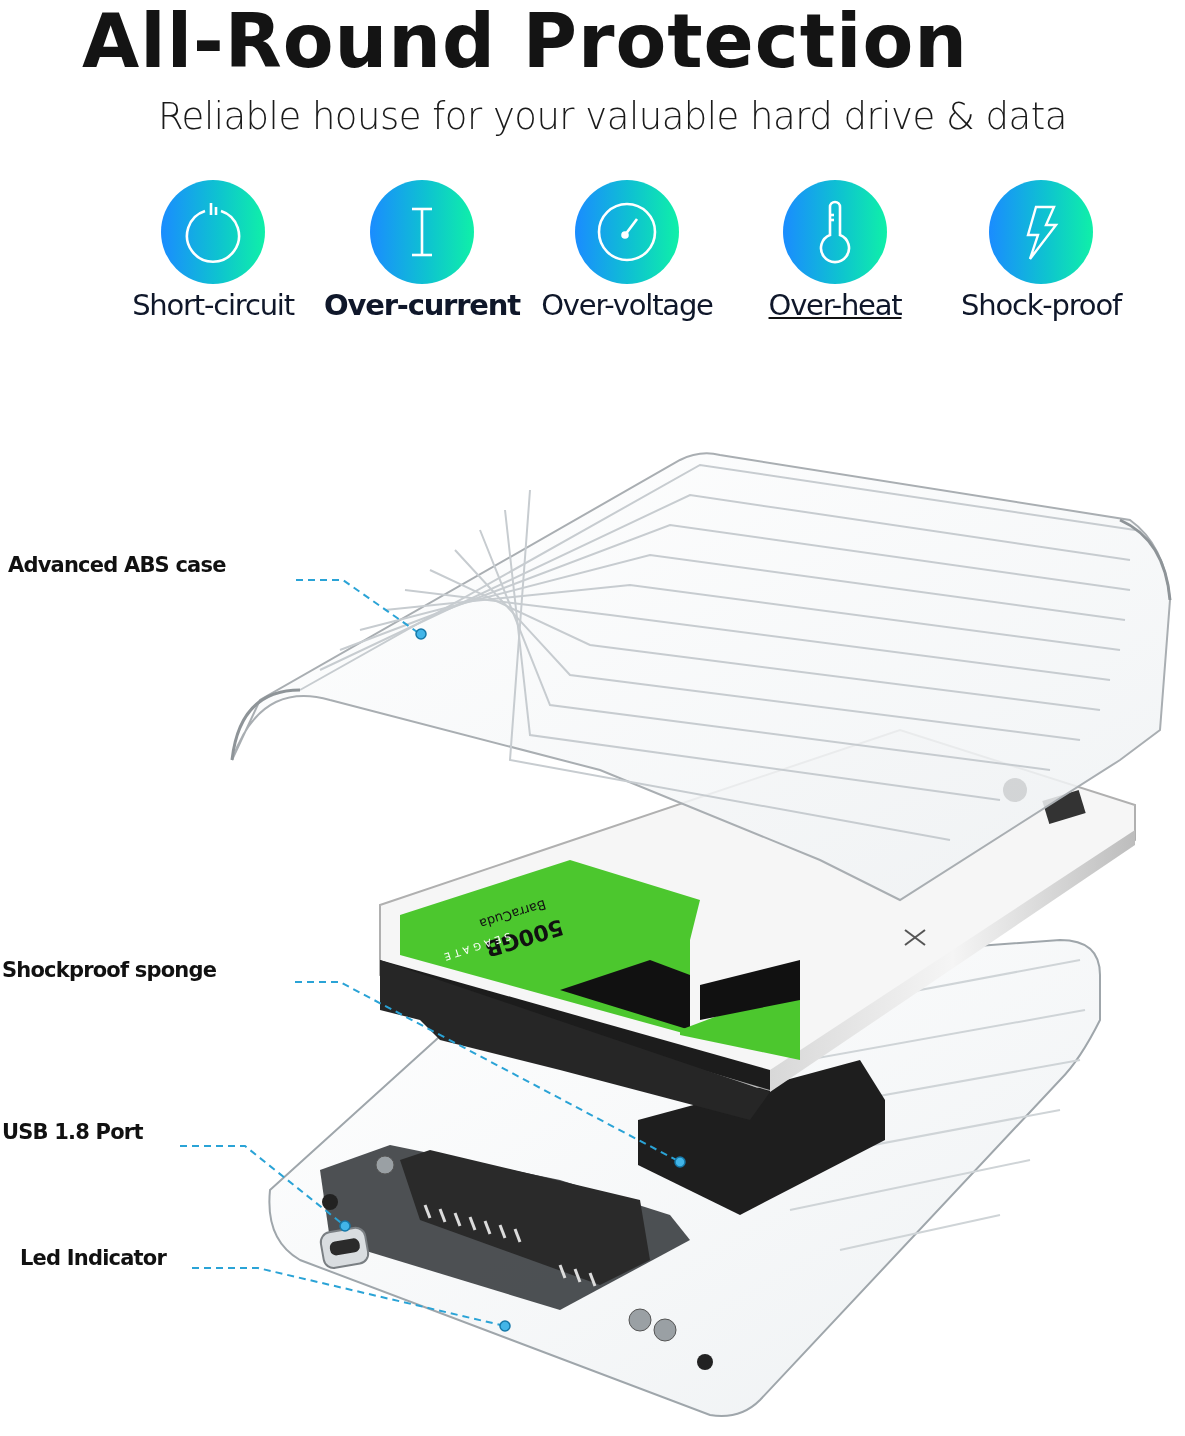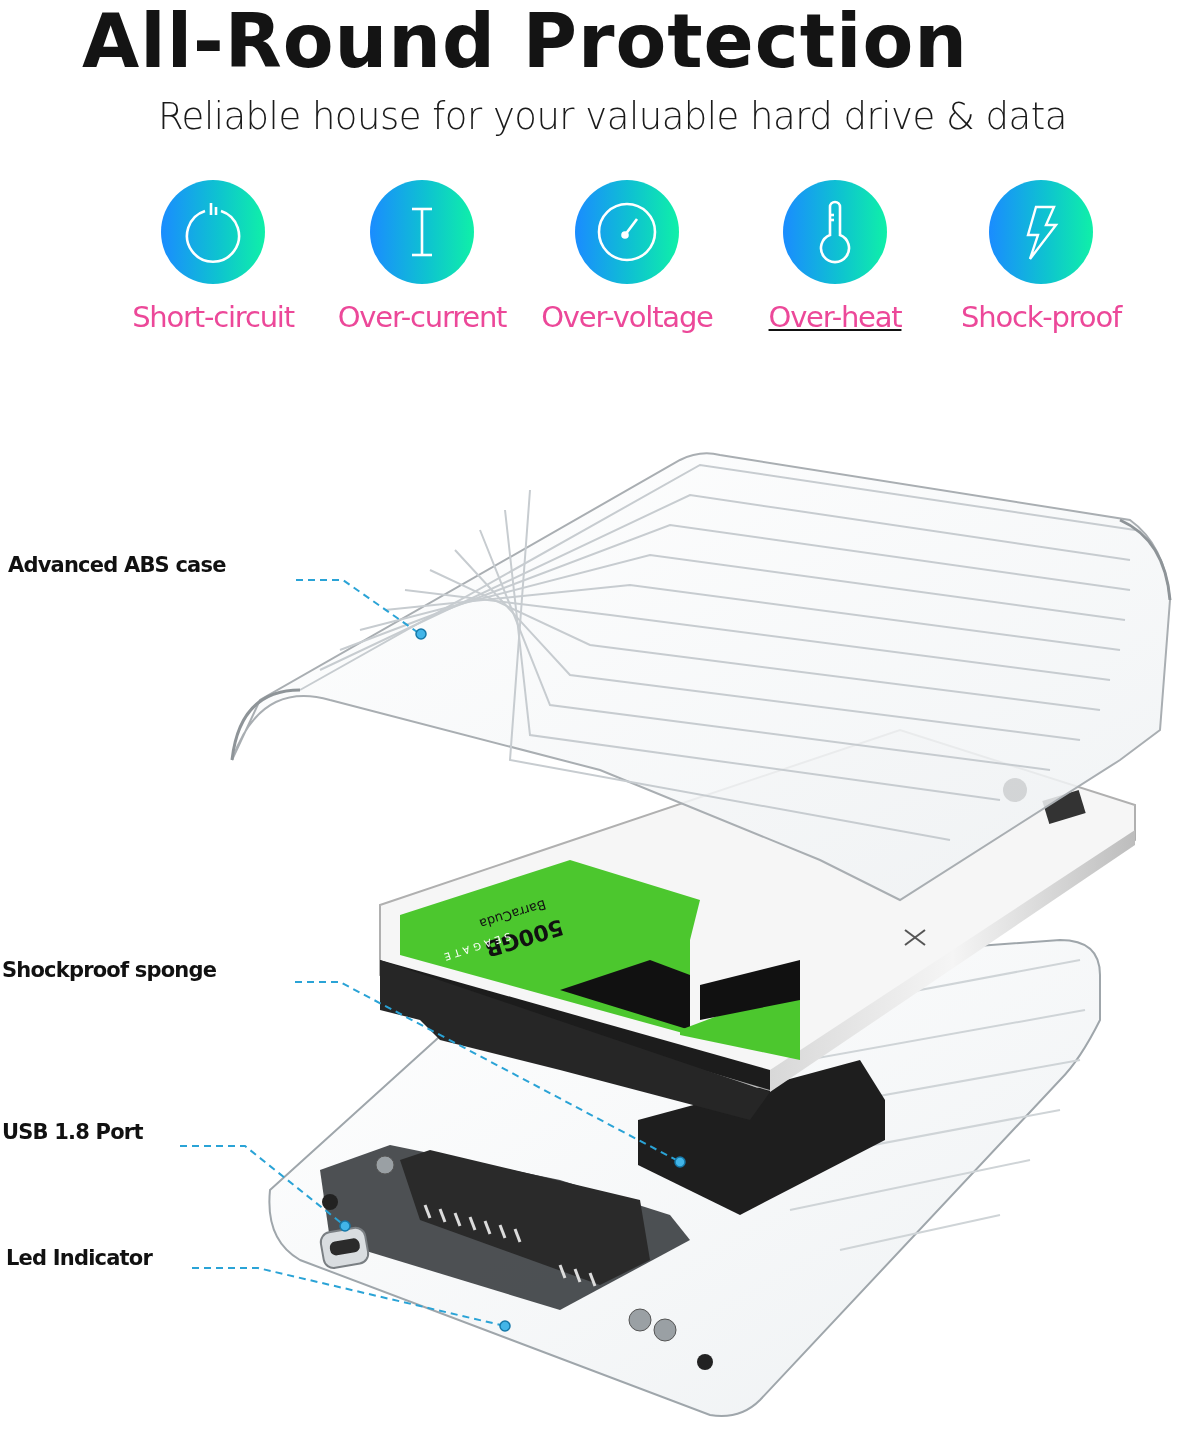--- a/index.html
+++ b/index.html
@@ -2,42 +2,42 @@
 <html><head>
   <meta charset="utf-8">
   <style>
     html, body { margin: 0; padding: 0; background: #ffffff; }
     body { width: 1185px; height: 1436px; position: relative; overflow: hidden; font-family: "DejaVu Sans", sans-serif; color: #111; }
     .title { position: absolute; left: 0; width: 1050px; top: 0; text-align: center; font-family: "DejaVu Sans", sans-serif; font-weight: 700; font-size: 74px; letter-spacing: 1px; line-height: 82px; color: #141414; }
     .subtitle { position: absolute; left: 0; width: 1225px; top: 94px; text-align: center; font-family: "DejaVu Sans", sans-serif; font-weight: 300; font-size: 37px; line-height: 46px; color: #1a1a1a; letter-spacing: -0.5px; }
     .feature { position: absolute; top: 180px; width: 200px; text-align: center; }
     .badge { width: 104px; height: 104px; border-radius: 50%; margin: 0 auto; background: linear-gradient(90deg, #1a8cff 0%, #0ec3d0 55%, #0ff0a8 100%); display: flex; align-items: center; justify-content: center; }
     .badge svg { width: 70px; height: 70px; }
-    .flabel { margin-top: 16px; font-family: "DejaVu Sans", sans-serif; font-size: 29px; color: #ec4899; letter-spacing: -1.2px; white-space: nowrap; }
+    .flabel { margin-top: 4px; font-family: "DejaVu Sans", sans-serif; font-size: 29px; color: #0f172a; letter-spacing: -1.2px; white-space: nowrap; }
     .callout { position: absolute; font-family: "DejaVu Sans", sans-serif; font-weight: 700; font-size: 21px; color: #111; letter-spacing: -0.8px; white-space: nowrap; }
     .product { position: absolute; left: 0; top: 360px; width: 1185px; height: 1076px; }
   </style>
 </head>
 <body>
 
 <div class="title">All-Round Protection</div>
 <div class="subtitle">Reliable house for your valuable hard drive &amp; data</div>
 
 <div class="feature" style="left:113px;">
   <div class="badge">
     <svg viewBox="0 0 70 70" fill="none" stroke="#fff" stroke-width="2.6">
       <path d="M27 14 A 26 26 0 1 0 43 14"></path>
       <line x1="33" y1="6" x2="33" y2="18"></line>
       <line x1="38" y1="10" x2="38" y2="18"></line>
     </svg>
   </div>
   <div class="flabel">Short-circuit</div>
 </div>
 
-<div class="feature" style="left:322px;">
+<div class="feature" style="left:322px;font-weight:bold;">
   <div class="badge">
     <svg viewBox="0 0 70 70" fill="none" stroke="#fff" stroke-width="2.6">
       <line x1="25" y1="12" x2="45" y2="12"></line>
       <line x1="35" y1="12" x2="35" y2="58"></line>
       <line x1="25" y1="58" x2="45" y2="58"></line>
     </svg>
   </div>
   <div class="flabel">Over-current</div>
 </div>
 
@@ -68,21 +68,21 @@
     <svg viewBox="0 0 70 70" fill="none" stroke="#fff" stroke-width="2.4" stroke-linejoin="miter">
       <path d="M30 10 H48 L40 28 H50 L24 62 L32 38 H22 Z"></path>
     </svg>
   </div>
   <div class="flabel">Shock-proof</div>
 </div>
 
 <div class="callout" style="left:8px; top:553px;">Advanced ABS case</div>
 <div class="callout" style="left:2px; top:958px;">Shockproof sponge</div>
 <div class="callout" style="left:2px; top:1120px;">USB 1.8 Port</div>
-<div class="callout" style="left:6px; top:1246px;text-align:center;">Led Indicator</div>
+<div class="callout" style="left:20px; top:1246px;text-align:center;">Led Indicator</div>
 
 <svg class="product" viewBox="0 360 1185 1076" xmlns="http://www.w3.org/2000/svg">
   <defs>
     <linearGradient id="clear" x1="0" y1="0" x2="1" y2="1">
       <stop offset="0" stop-color="#ffffff"></stop>
       <stop offset="1" stop-color="#eef1f3"></stop>
     </linearGradient>
     <linearGradient id="edge" x1="0" y1="0" x2="1" y2="0">
       <stop offset="0" stop-color="#d8d8d8"></stop>
       <stop offset="0.5" stop-color="#f5f5f5"></stop>

